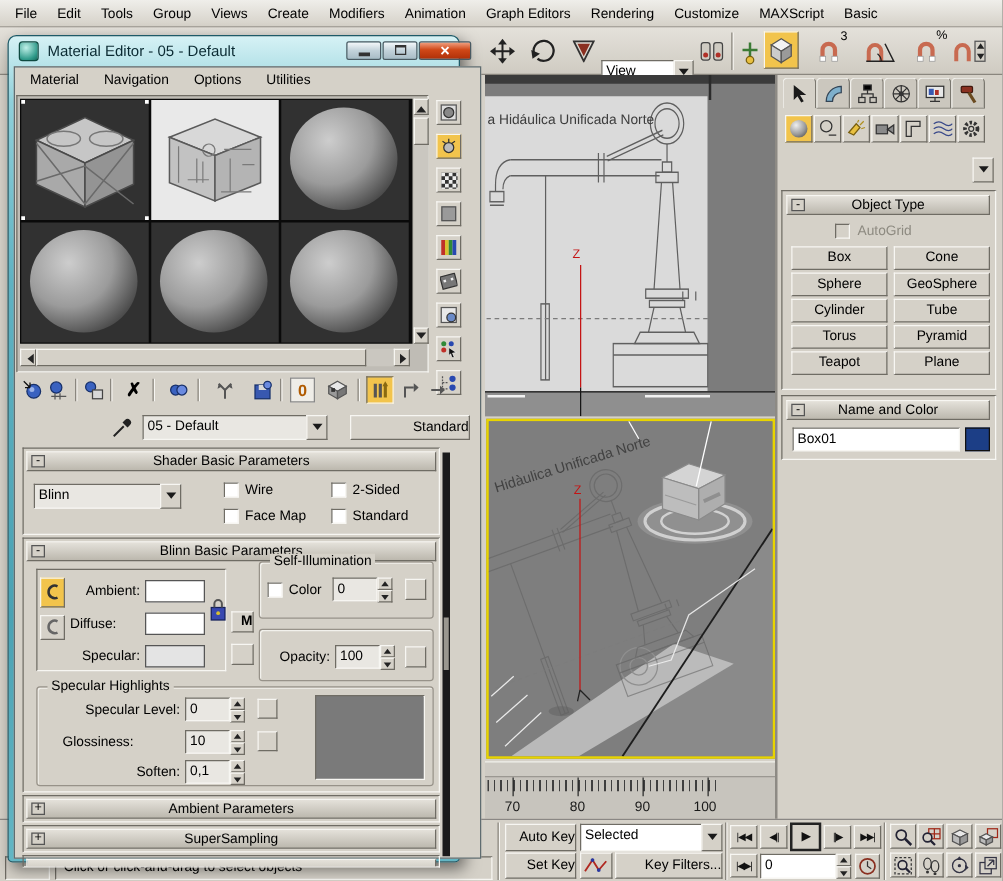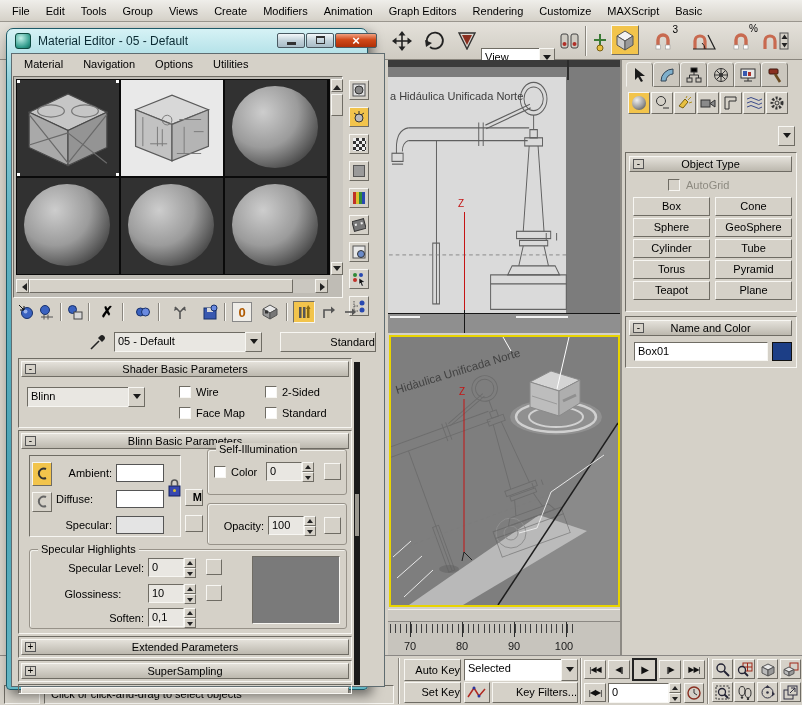--- a/index.html
+++ b/index.html
@@ -757,41 +757,41 @@
         </div>
         <div class="group" style="left:10px;top:118px;width:318px;height:80px">
           <span class="legend">Specular Highlights</span>
           <span class="abs" style="left:4px;top:12px;width:110px;text-align:right">Specular Level:</span>
           <div class="fieldg" style="left:118px;top:8px;width:36px;height:19px"><span>0</span></div>
           <div class="spin" style="left:154px;top:8px">
               <div class="u"></div>
               <div class="d"></div>
             </div>
           <div class="btn3d" style="left:176px;top:9px;width:16px;height:16px"></div>
-          <span class="abs" style="left:8px;top:38px;width:110px;text-align:center">Glossiness:</span>
+          <span class="abs" style="left:20px;top:38px;width:110px;text-align:left">Glossiness:</span>
           <div class="fieldg" style="left:118px;top:34px;width:36px;height:19px"><span>10</span></div>
           <div class="spin" style="left:154px;top:34px">
               <div class="u"></div>
               <div class="d"></div>
             </div>
           <div class="btn3d" style="left:176px;top:35px;width:16px;height:16px"></div>
           <span class="abs" style="left:4px;top:62px;width:110px;text-align:right">Soften:</span>
           <div class="fieldg" style="left:118px;top:58px;width:36px;height:19px"><span>0,1</span></div>
           <div class="spin" style="left:154px;top:58px">
               <div class="u"></div>
               <div class="d"></div>
             </div>
           <div class="sunken" style="left:222px;top:6px;width:88px;height:68px;background:#7a7a7a"></div>
         </div>
       </div>
 
       <div class="sunken" style="left:6px;top:582px;width:334px;height:22px">
         <div class="rollhead" style="left:2px;top:2px;width:328px;height:16px">
           <span class="pm">+</span>
-          <span>Extended Parameters</span>
+          <span>Ambient Parameters</span>
         </div>
       </div>
       <div class="sunken" style="left:6px;top:606px;width:334px;height:22px">
         <div class="rollhead" style="left:2px;top:2px;width:328px;height:16px">
           <span class="pm">+</span>
           <span>SuperSampling</span>
         </div>
       </div>
       <div class="sunken" style="left:6px;top:630px;width:334px;height:10px;overflow:hidden">
         <div class="rollhead" style="left:2px;top:2px;width:328px;height:16px"></div>

